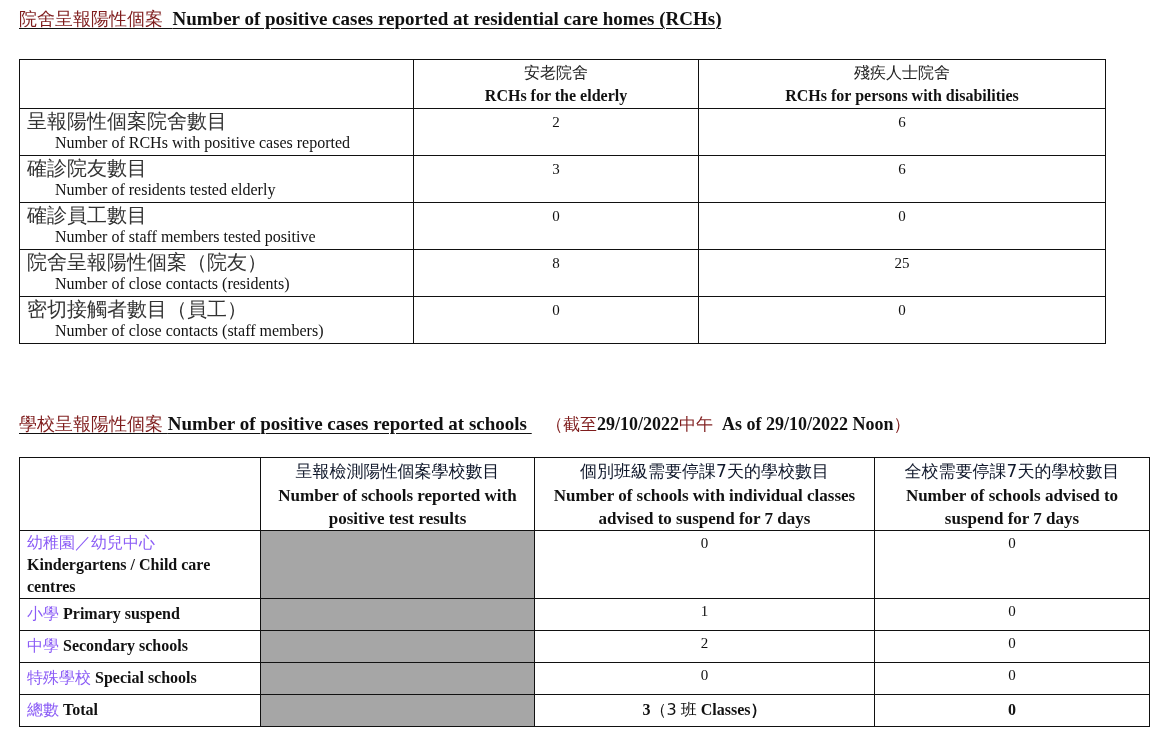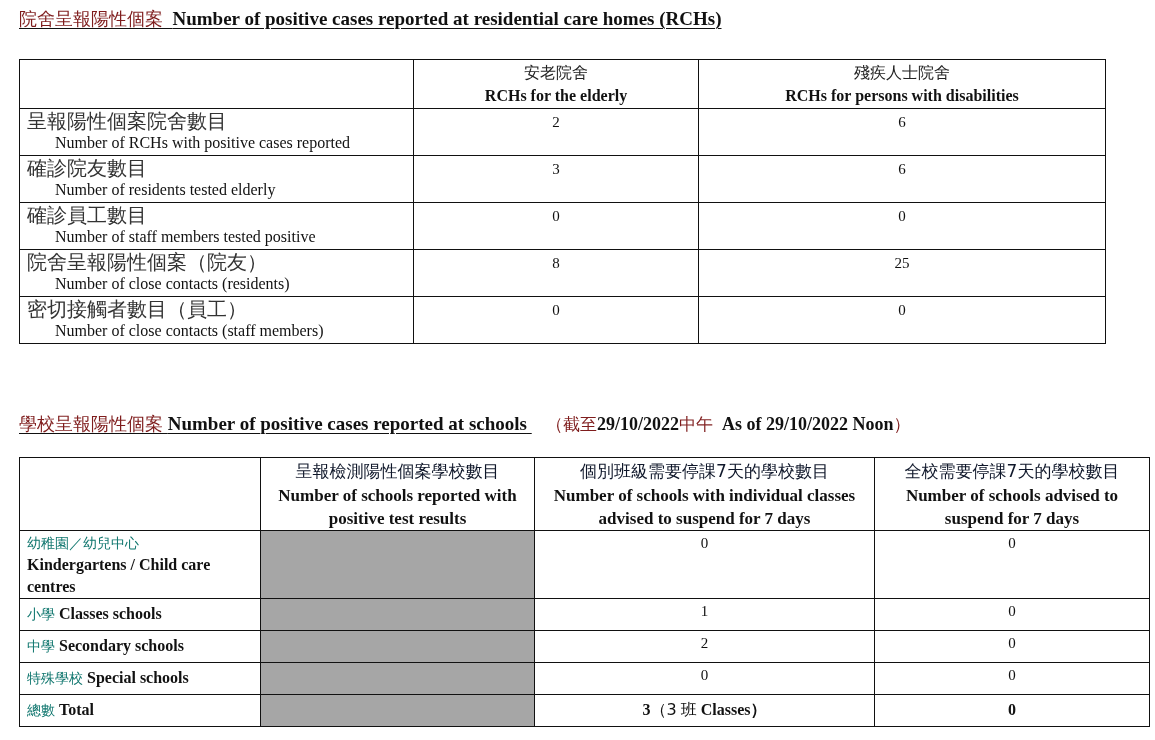--- a/index.html
+++ b/index.html
@@ -32,21 +32,21 @@
   #rch-table td.label .en { display: block; font-size: 16px; line-height: 20px; margin-left: 28px; }
   #rch-table td.val { text-align: center; font-size: 15px; line-height: 24px; padding-top: 1px; }
 
   
   #school-table { left: 19px; top: 457px; width: 1130px; }
   #school-table th { font-weight: normal; text-align: center; height: 72px; vertical-align: middle; }
   #school-table th .zh { display: block; font-family: "DejaVu Sans", sans-serif; font-size: 17px; line-height: 26px; color: #0f172a; }
   #school-table th .en { display: block; font-weight: bold; font-size: 17px; line-height: 23px; }
   #school-table td { height: 30px; }
   #school-table td.label { padding-left: 7px; font-size: 16px; line-height: 30px; }
-  #school-table td.label .zh { font-family: "DejaVu Sans", sans-serif; font-size: 14px; color: #0f766e; }
+  #school-table td.label .zh { font-family: "DejaVu Sans", sans-serif; font-size: 16px; color: #8b5cf6; }
   #school-table td.label .en { font-weight: bold; }
   #school-table tr.kg td { height: 66px; }
   #school-table tr.kg td.label { line-height: 22px; padding-top: 1px; }
   #school-table tr.kg td.label .zh { display: block; }
   #school-table tr.kg td.label .en { display: block; }
   #school-table td.gray { background: #a6a6a6; }
   #school-table td.val { text-align: center; font-size: 15px; line-height: 22px; padding-top: 1px; }
   #school-table tr.total td.val { font-weight: bold; font-size: 16px; line-height: 28px; }
   #school-table tr.total td.val .zh { font-family: "DejaVu Sans", sans-serif; font-weight: normal; }
 </style>
@@ -160,21 +160,21 @@
       <span class="zh">幼稚園／幼兒中心</span>
       <span class="en">Kindergartens / Child care centres</span>
     </td>
     <td class="gray"></td>
     <td class="val">0</td>
     <td class="val">0</td>
   </tr>
   <tr>
     <td class="label">
       <span class="zh">小學</span>
-      <span class="en">Classes schools</span>
+      <span class="en">Primary suspend</span>
     </td>
     <td class="gray"></td>
     <td class="val">1</td>
     <td class="val">0</td>
   </tr>
   <tr>
     <td class="label">
       <span class="zh">中學</span>
       <span class="en">Secondary schools</span>
     </td>

